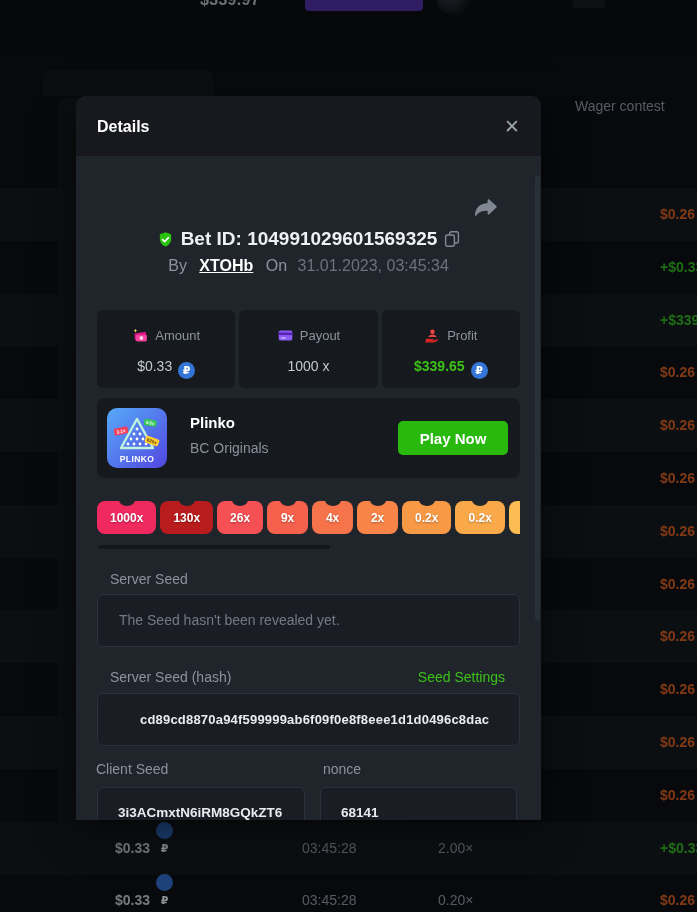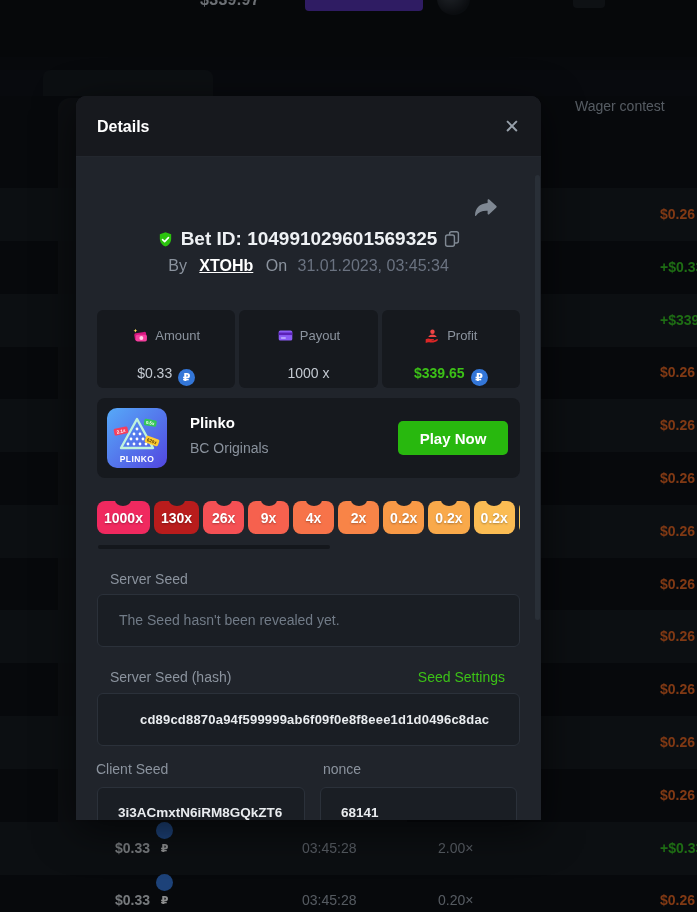--- a/index.html
+++ b/index.html
@@ -49,33 +49,33 @@
   .copy-btn { width:16px; height:18px; }
   .by-row { position:absolute; left:0; top:100px; width:100%; text-align:center; font-size:16px; }
   .by-label,.on-label { color:#8b939e; }
   .username { color:#fff; font-weight:bold; text-decoration:underline; margin:0 8px; }
   .datetime { color:#6a7280; margin-left:6px; }
   
   .stats { position:absolute; left:21px; top:153px; width:423px; display:flex; gap:4px; }
   .stat-box { flex:1; height:78px; background:#16191e; border-radius:6px; text-align:center; }
   .stat-head { margin-top:17px; display:flex; justify-content:center; align-items:center; gap:6px; }
   .stat-label { font-size:13px; color:#8b939e; }
-  .stat-value { margin-top:21px; font-size:14px; color:#c3c9d1; }
+  .stat-value { margin-top:14px; font-size:14px; color:#c3c9d1; }
   .stat-value.green { color:#3cc117; font-weight:bold; }
   
   .game-card { position:absolute; left:21px; top:241px; width:423px; height:80px; background:#16191e; border-radius:8px; }
   .thumb { position:absolute; left:10px; top:10px; width:60px; height:60px; border-radius:10px; overflow:hidden; }
   .game-name { position:absolute; left:93px; top:16px; font-size:15px; font-weight:bold; color:#fff; }
   .game-provider { position:absolute; left:93px; top:42px; font-size:14px; color:#8a929d; }
   .play-btn { position:absolute; right:12px; top:23px; width:110px; height:34px; background:#28b80e; border:none;
               border-radius:5px; color:#fff; font-size:15px; font-weight:bold; font-family:inherit; cursor:pointer; }
   
   .chips { position:absolute; left:21px; top:344px; width:423px; height:34px; display:flex; gap:4px; overflow:hidden; }
   .chip { flex:0 0 auto; min-width:41px; height:33px; border-radius:8px; position:relative; overflow:hidden;
-          color:#fff; font-weight:bold; font-size:14px; text-align:center; line-height:35px; padding:0 7px;
+          color:#fff; font-weight:bold; font-size:12px; text-align:center; line-height:35px; padding:0 13px;
           text-shadow:0 1px 2px rgba(0,0,0,.3); }
   .chip::before { content:""; position:absolute; left:50%; top:-7px; width:16px; height:12px; margin-left:-8px;
                   border-radius:50%; background:#20242b; }
   .hscroll { position:absolute; left:22px; top:388px; width:232px; height:4px; background:#14171c; border-radius:2px; }
   
   .field-label { position:absolute; font-size:14px; color:#8b939e; }
   .seed-box { position:absolute; left:21px; width:423px; background:#1a1e24; border:1px solid #2b313a; border-radius:6px; }
   .seed-placeholder { line-height:51px; padding-left:21px; color:#717b87; font-size:14px; white-space:nowrap; }
   .seed-hash-text { line-height:51px; padding-left:21px; color:#e9ecef; font-size:13px; font-weight:bold; letter-spacing:.2px; white-space:nowrap; }
   .seed-settings { position:absolute; right:36px; top:512px; font-size:14px; color:#3cc117; cursor:pointer; }

